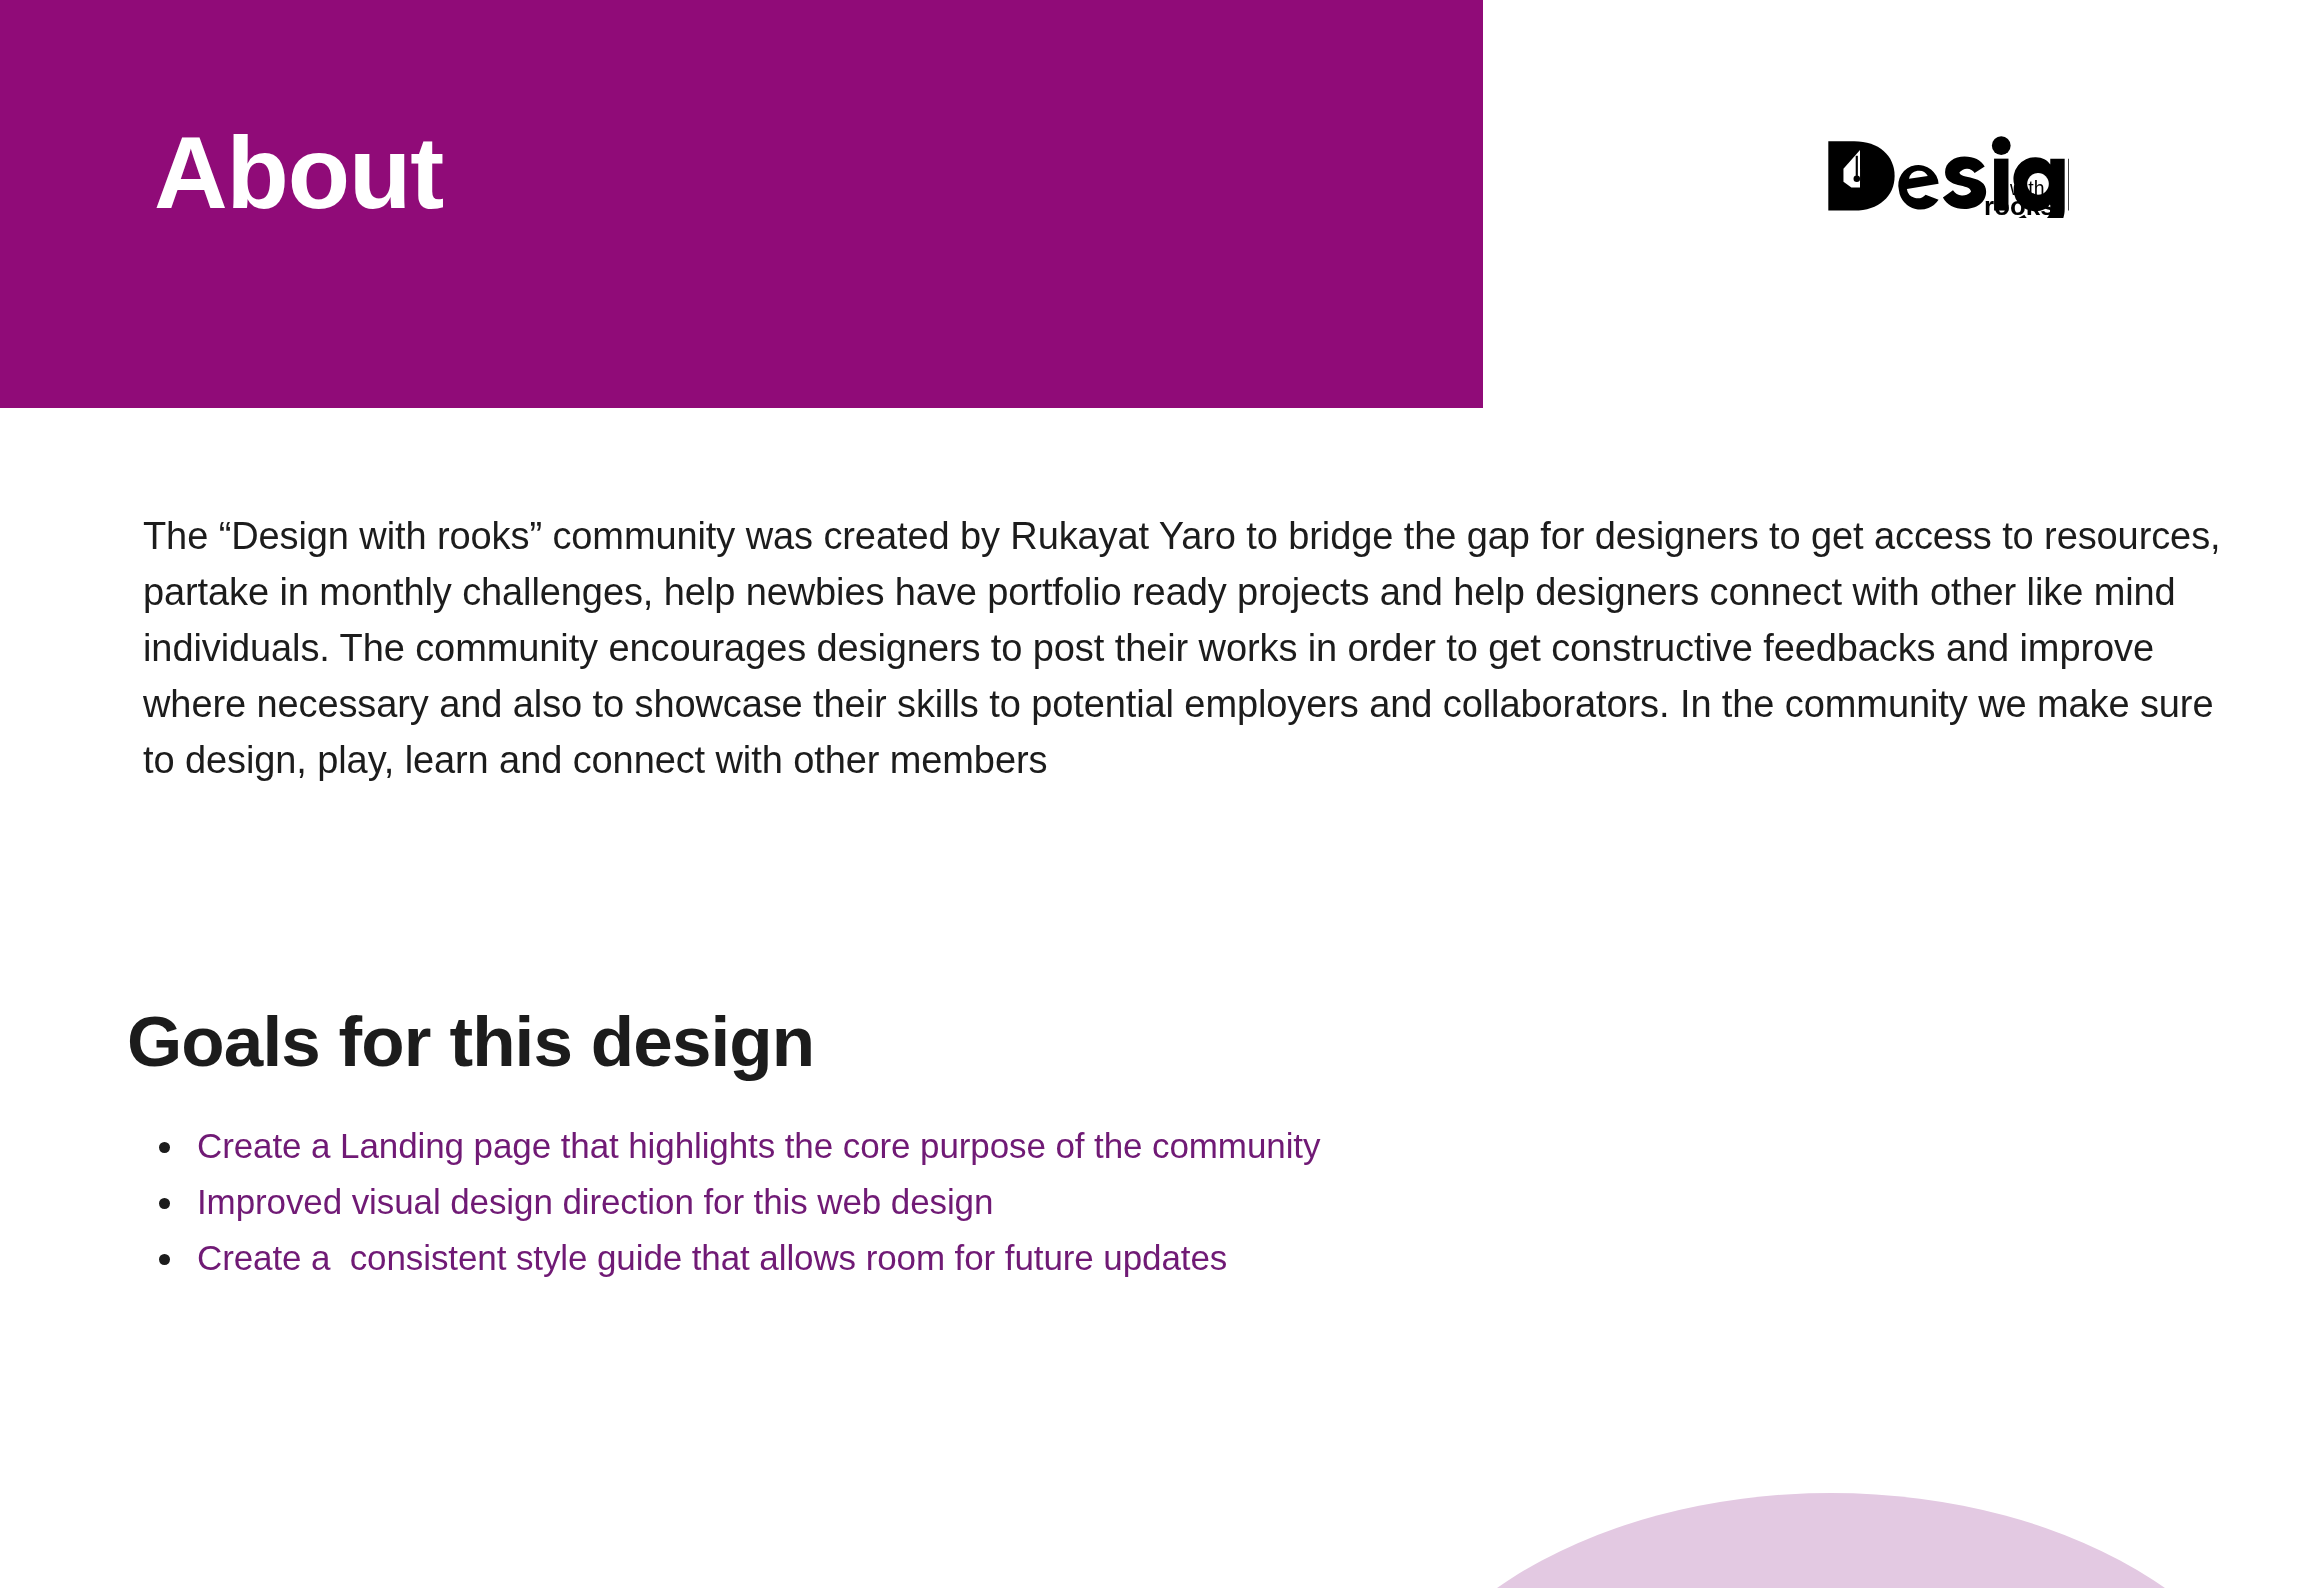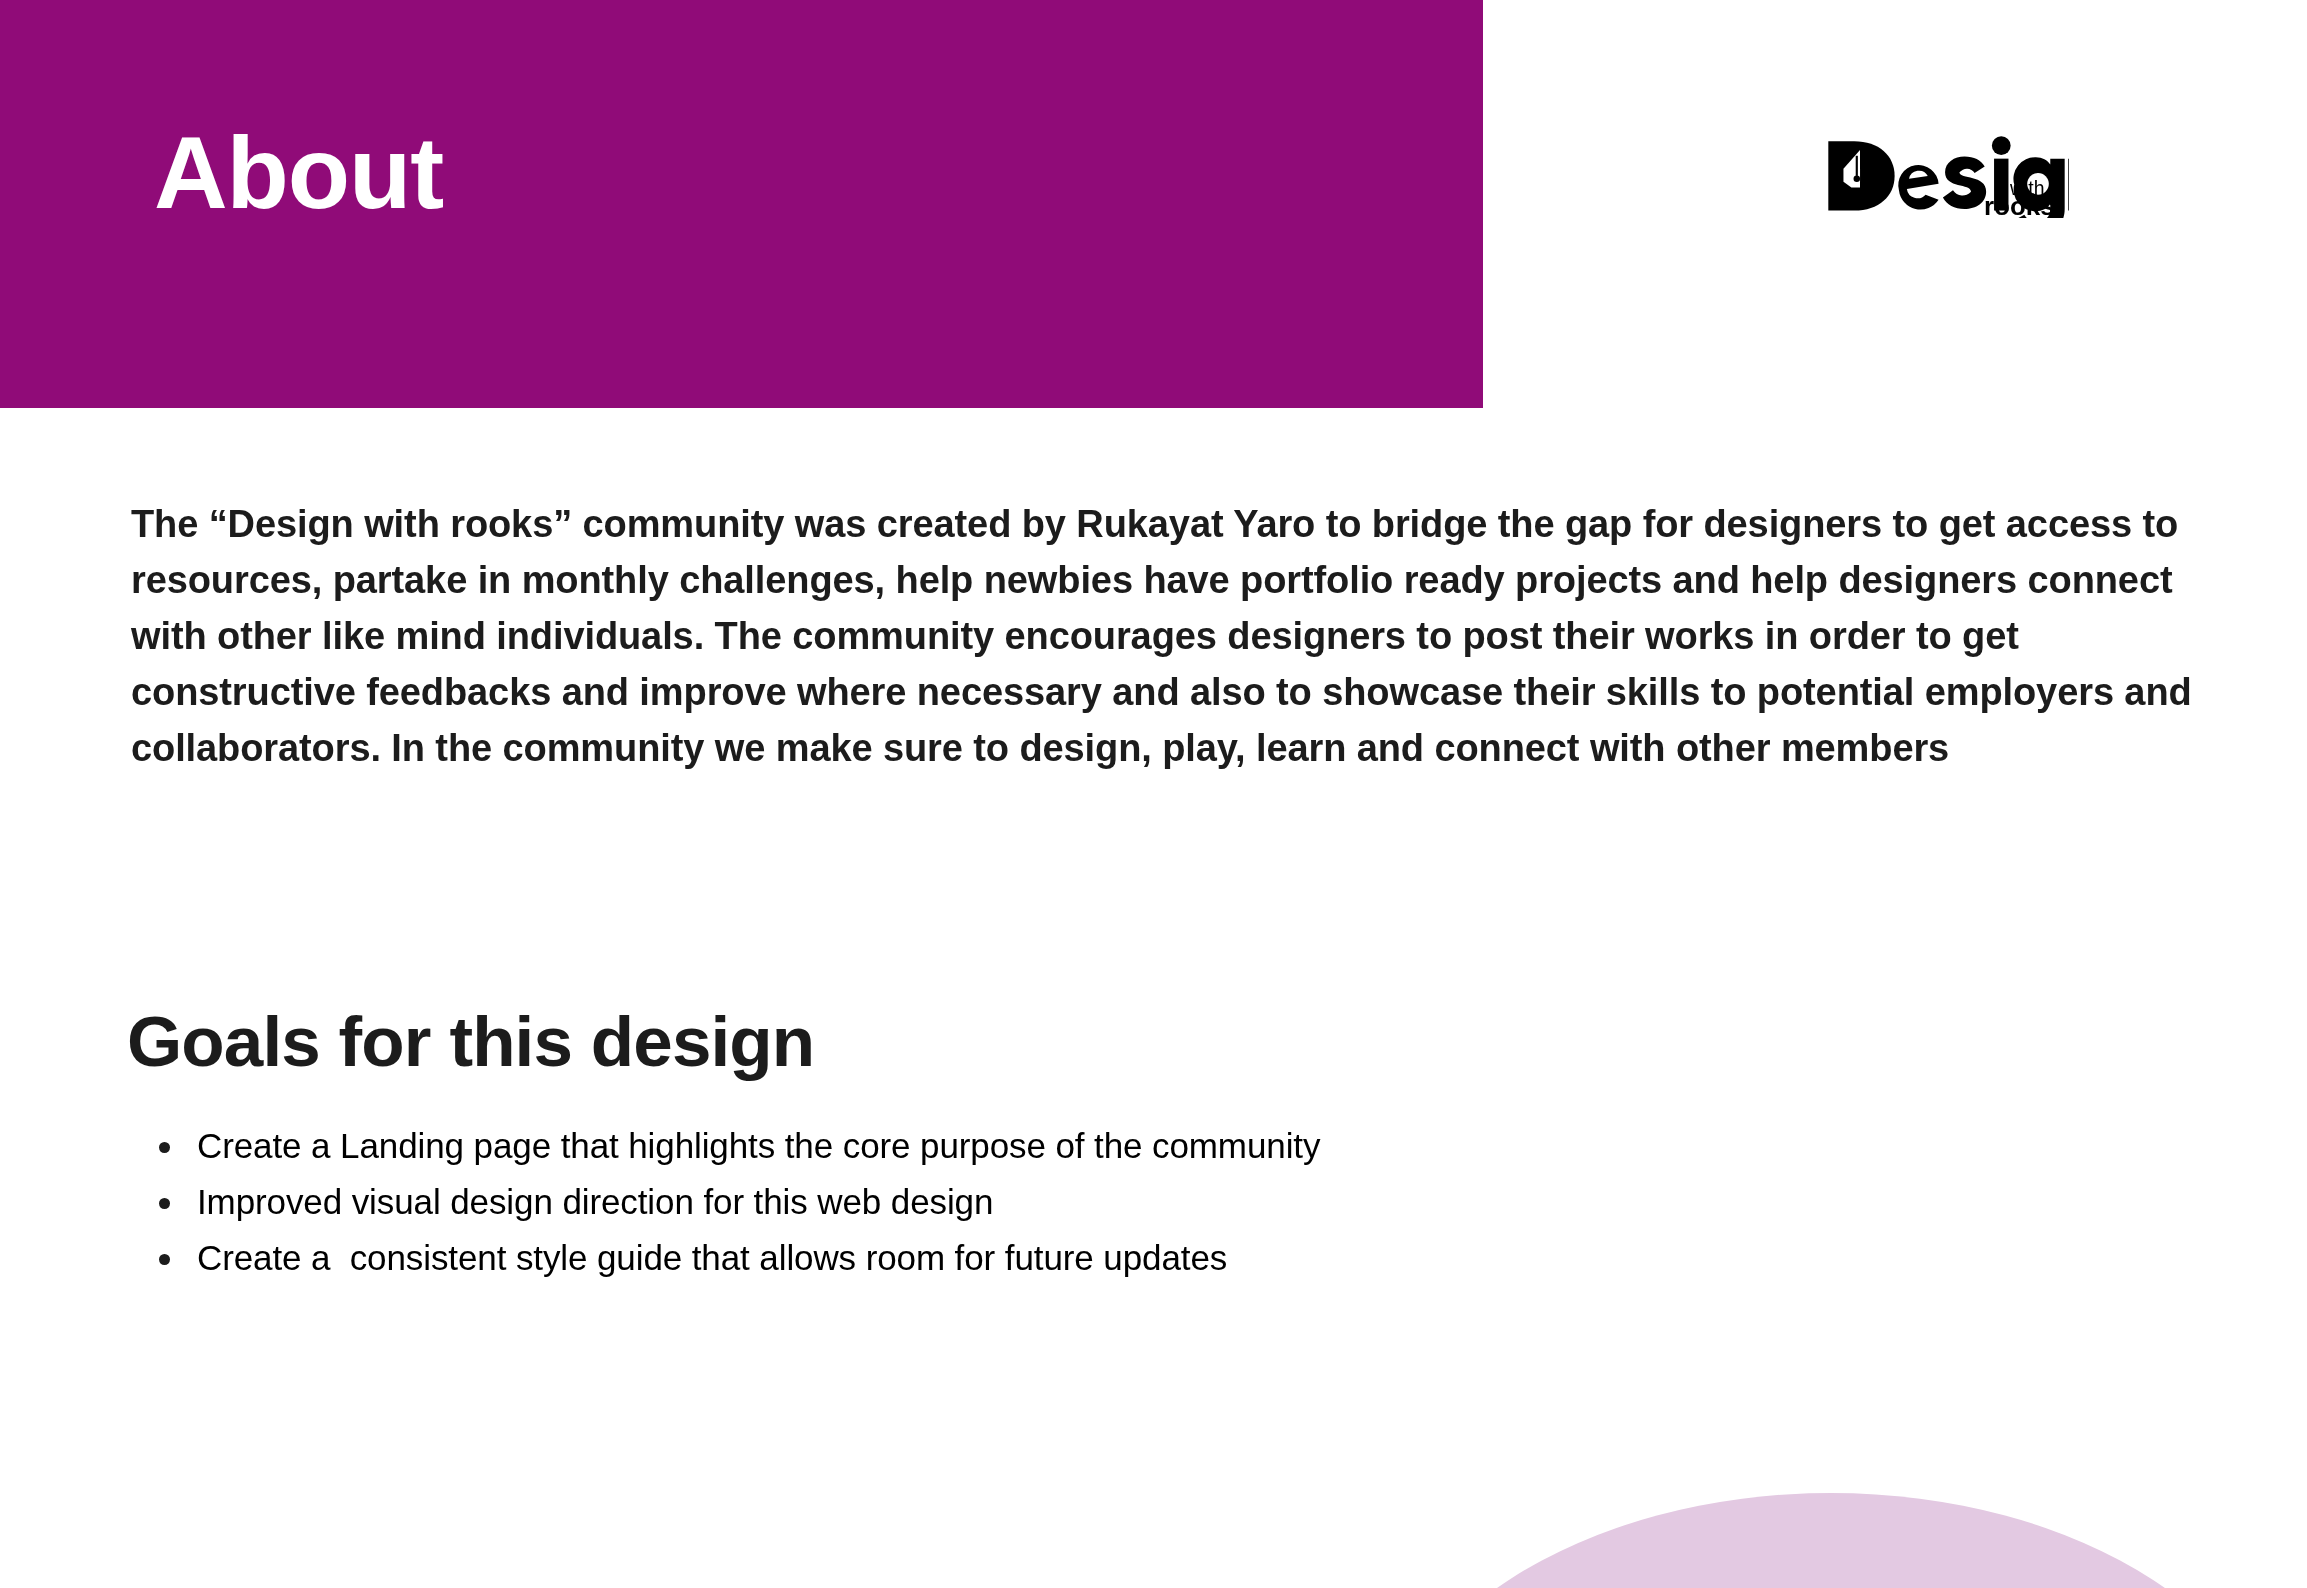--- a/index.html
+++ b/index.html
@@ -62,24 +62,24 @@
     clip: rect(0 0 0 0);
     white-space: nowrap;
   }
 
   
   .about-paragraph {
     position: absolute;
     left: 127px;
     top: 492px;
     width: 2092px;
-    margin: 4px;
+    margin: 16px;
     font-size: 38px;
     line-height: 56px;
-    font-weight: 700;
+    font-weight: 400;
     color: #1c1c1c;
     letter-spacing: -0.1px;
   }
 
   
   .goals-heading {
     position: absolute;
     left: 127px;
     top: 1006px;
     margin: 0;
@@ -94,21 +94,21 @@
   .goals-list {
     position: absolute;
     left: 141px;
     top: 1118px;
     width: 2034px;
     margin: 0;
     padding: 0 0 0 56px;
     list-style: none;
     font-size: 35px;
     line-height: 56px;
-    color: #000000;
+    color: #701a75;
     letter-spacing: -0.1px;
   }
   .goals-list li {
     position: relative;
     margin: 0;
     padding: 0;
     white-space: pre-wrap;
   }
   .goals-list li::before {
     content: "";

